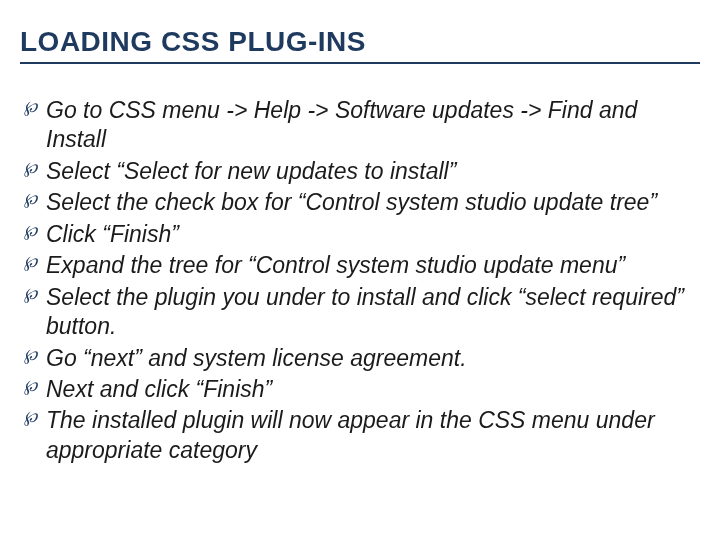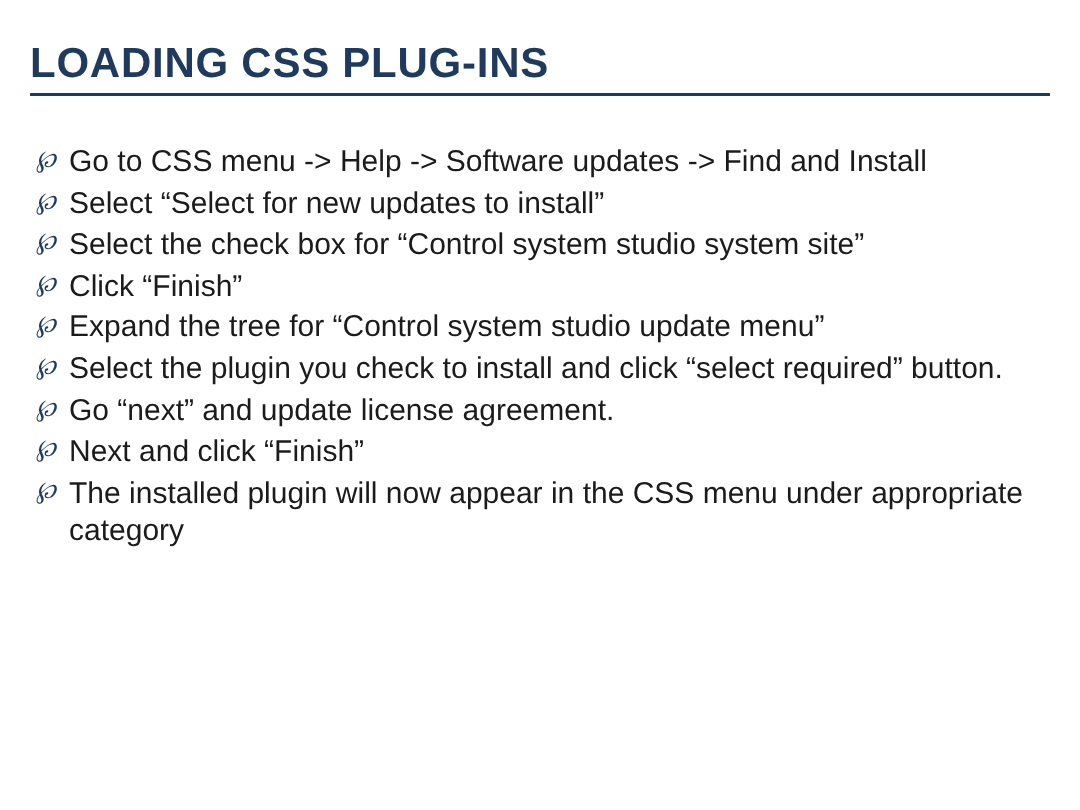--- a/index.html
+++ b/index.html
@@ -41,21 +41,22 @@
     color: #1f3a5f;
     font-size: 16px;
     font-family: "Segoe Script", "Comic Sans MS", cursive;
     font-style: italic;
     position: relative;
     top: 1px;
   }
   .bullet-text {
     flex: 1 1 auto;
     color: #1b1b1b;
-    font-size: 20px;
+    font-size: 23px;
+    font-style: italic;
   }
 </style>
 </head>
 <body>
 
 <div class="title-area">
   <span class="title">LOADING CSS PLUG-INS</span>
 </div>
 
 <div class="content">
@@ -63,37 +64,37 @@
     <li class="bullet-item">
       <span class="bullet-icon">℘</span>
       <span class="bullet-text">Go to CSS menu -&gt; Help -&gt; Software updates -&gt; Find and Install</span>
     </li>
     <li class="bullet-item">
       <span class="bullet-icon">℘</span>
       <span class="bullet-text">Select  “Select for new updates to install”</span>
     </li>
     <li class="bullet-item">
       <span class="bullet-icon">℘</span>
-      <span class="bullet-text">Select the check box for “Control system studio system site”</span>
+      <span class="bullet-text">Select the check box for “Control system studio update tree”</span>
     </li>
     <li class="bullet-item">
       <span class="bullet-icon">℘</span>
       <span class="bullet-text">Click “Finish”</span>
     </li>
     <li class="bullet-item">
       <span class="bullet-icon">℘</span>
       <span class="bullet-text">Expand the tree for “Control system studio update menu”</span>
     </li>
     <li class="bullet-item">
       <span class="bullet-icon">℘</span>
-      <span class="bullet-text">Select the plugin you check to install and click “select required” button.</span>
+      <span class="bullet-text">Select the plugin you under to install and click “select required” button.</span>
     </li>
     <li class="bullet-item">
       <span class="bullet-icon">℘</span>
-      <span class="bullet-text">Go “next” and update license agreement.</span>
+      <span class="bullet-text">Go “next” and system license agreement.</span>
     </li>
     <li class="bullet-item">
       <span class="bullet-icon">℘</span>
       <span class="bullet-text">Next and click “Finish”</span>
     </li>
     <li class="bullet-item">
       <span class="bullet-icon">℘</span>
       <span class="bullet-text">The installed plugin will now appear in the CSS menu under appropriate category</span>
     </li>
   </ul>

